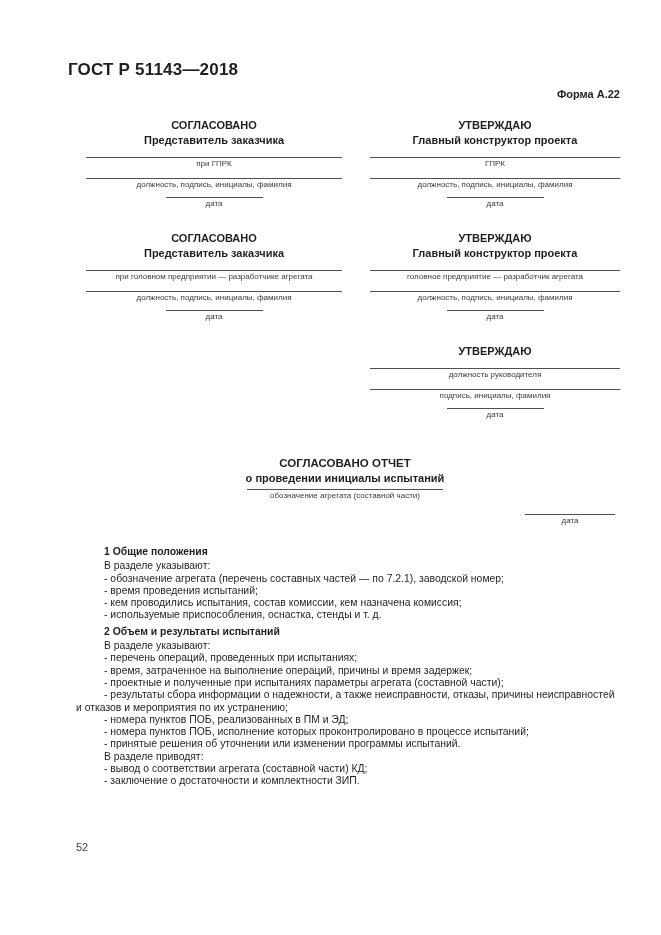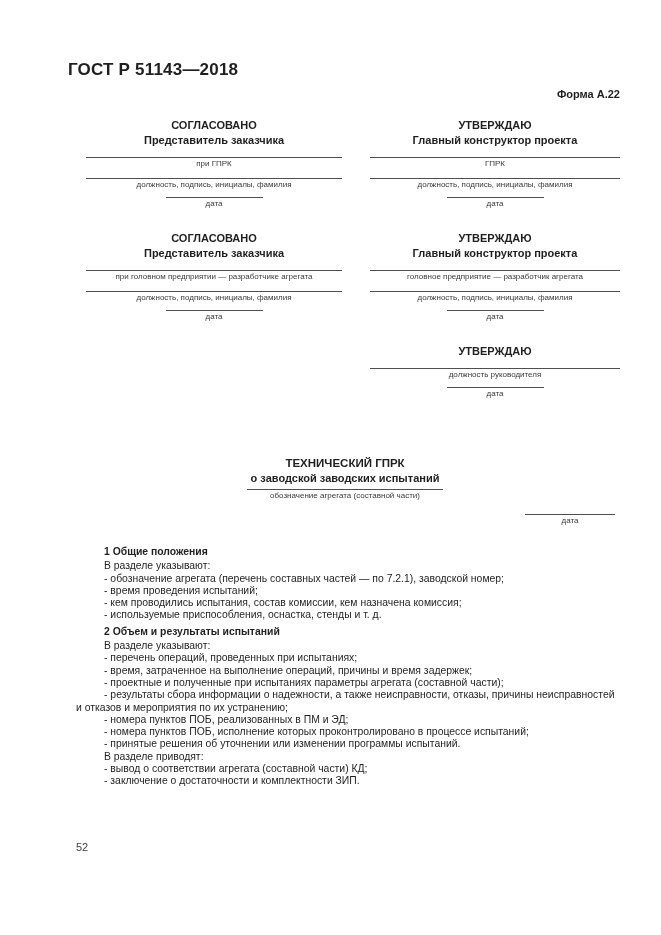--- a/index.html
+++ b/index.html
@@ -113,32 +113,36 @@
           <div class="cap">дата</div>
         </div>
       </div>
 
       <div class="block">
         <div class="btitle">УТВЕРЖДАЮ</div>
         <div class="field">
           <div class="rule"></div>
           <div class="cap">должность руководителя</div>
         </div>
+        <div class="field">
+          <div class="rule"></div>
+          <div class="cap">подпись, инициалы, фамилия</div>
+        </div>
         <div class="field short">
           <div class="rule"></div>
           <div class="cap">дата</div>
         </div>
       </div>
 
     </div>
   </div>
 
   <div class="report-title">
-    <div class="rt-line1">ТЕХНИЧЕСКИЙ ГПРК</div>
-    <div class="rt-line2">о заводской заводских испытаний</div>
+    <div class="rt-line1">СОГЛАСОВАНО ОТЧЕТ</div>
+    <div class="rt-line2">о проведении инициалы испытаний</div>
     <div class="rt-rule"></div>
     <div class="rt-cap">обозначение агрегата (составной части)</div>
   </div>
 
   <div class="title-date">
     <div class="rule"></div>
     <div class="cap">дата</div>
   </div>
 
   <div class="sections">

